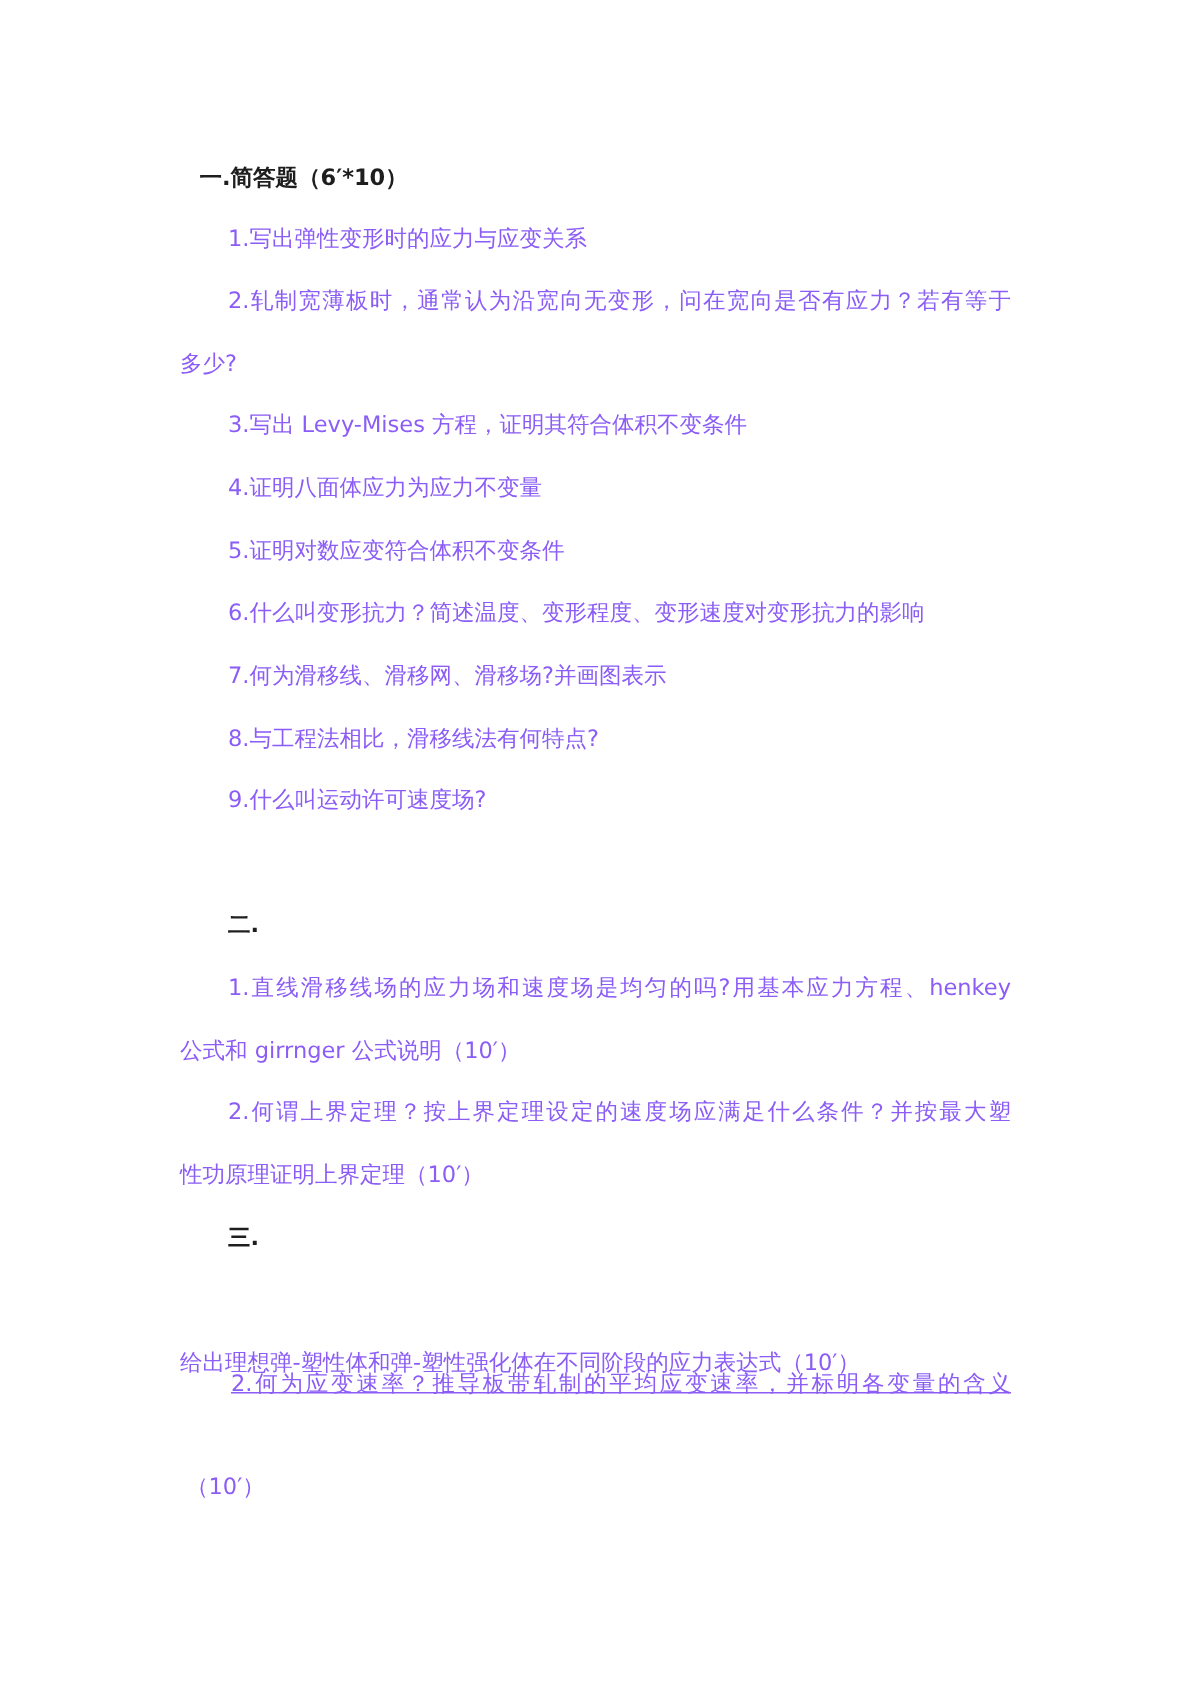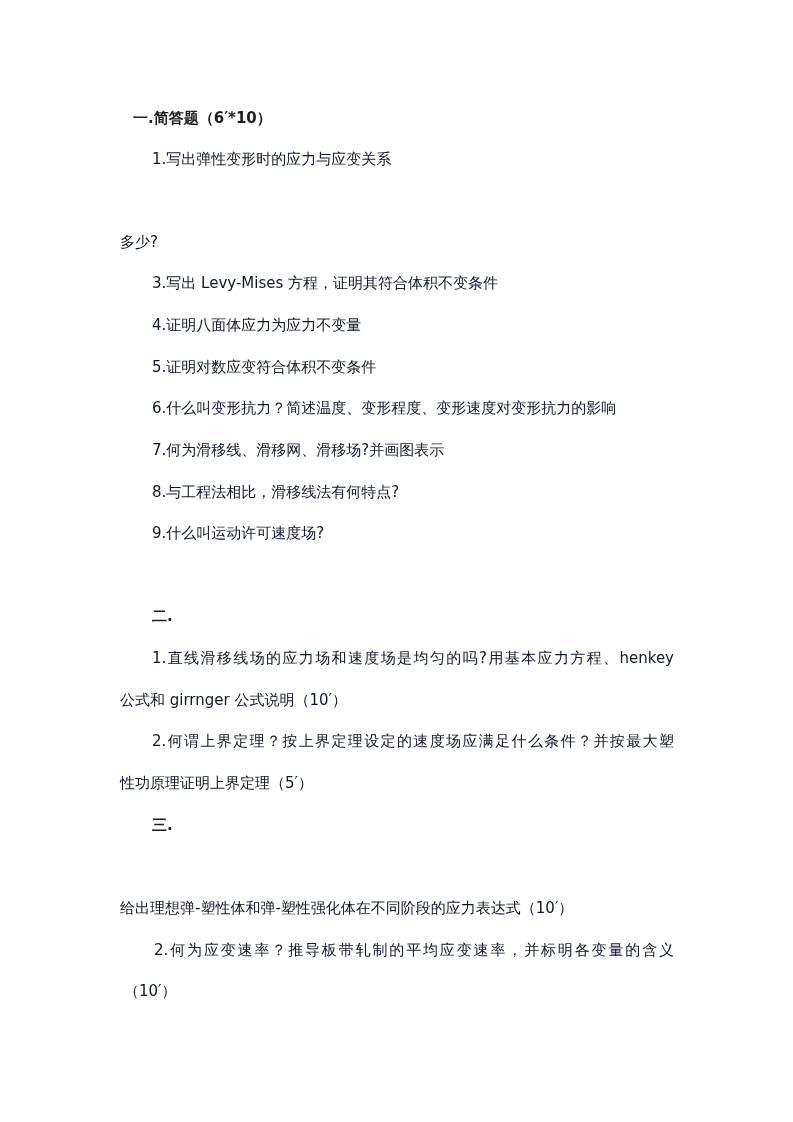--- a/index.html
+++ b/index.html
@@ -19,55 +19,56 @@
       position: absolute;
       left: 0; top: 0;
       width: 631px; height: 1122px;
       background: #ffffff;
     }
     .line {
       position: absolute;
       font-size: 15px;
       line-height: 20px;
       white-space: nowrap;
-      color: #0f172a;
+      color: #8b5cf6;
     }
     .heading {
       font-weight: bold;
       color: #1e1e1e;
     }
     .justify {
       width: 556px;
       text-align: justify;
       text-align-last: justify;
     }
   </style>
 </head>
 <body>
 
 <div class="page">
 
   <div class="line heading" style="left:133px; top:108px;">一.简答题（6′*10）</div>
 
   <div class="line" style="left:152px; top:149px;">1.写出弹性变形时的应力与应变关系</div>
+  <div class="line justify" style="left:152px; top:190px; width:522px;">2.轧制宽薄板时，通常认为沿宽向无变形，问在宽向是否有应力？若有等于</div>
   <div class="line" style="left:120px; top:232px;">多少?</div>
   <div class="line" style="left:152px; top:273px;">3.写出 Levy-Mises 方程，证明其符合体积不变条件</div>
   <div class="line" style="left:152px; top:315px;">4.证明八面体应力为应力不变量</div>
   <div class="line" style="left:152px; top:357px;">5.证明对数应变符合体积不变条件</div>
   <div class="line" style="left:152px; top:398px;">6.什么叫变形抗力？简述温度、变形程度、变形速度对变形抗力的影响</div>
   <div class="line" style="left:152px; top:440px;">7.何为滑移线、滑移网、滑移场?并画图表示</div>
   <div class="line" style="left:152px; top:482px;">8.与工程法相比，滑移线法有何特点?</div>
   <div class="line" style="left:152px; top:523px;">9.什么叫运动许可速度场?</div>
 
   <div class="line heading" style="left:152px; top:606px;">二.</div>
 
   <div class="line justify" style="left:152px; top:648px; width:522px;">1.直线滑移线场的应力场和速度场是均匀的吗?用基本应力方程、henkey</div>
   <div class="line" style="left:120px; top:690px;">公式和 girrnger 公式说明（10′）</div>
   <div class="line justify" style="left:152px; top:731px; width:522px;">2.何谓上界定理？按上界定理设定的速度场应满足什么条件？并按最大塑</div>
-  <div class="line" style="left:120px; top:773px;">性功原理证明上界定理（5′）</div>
+  <div class="line" style="left:120px; top:773px;">性功原理证明上界定理（10′）</div>
 
   <div class="line heading" style="left:152px; top:815px;">三.</div>
 
   <div class="line" style="left:120px; top:898px;">给出理想弹-塑性体和弹-塑性强化体在不同阶段的应力表达式（10′）</div>
-  <div class="line justify" style="left:154px; top:940px; width:520px;">2.何为应变速率？推导板带轧制的平均应变速率，并标明各变量的含义</div>
+  <div class="line justify" style="left:154px; top:912px; width:520px;text-decoration:underline;">2.何为应变速率？推导板带轧制的平均应变速率，并标明各变量的含义</div>
   <div class="line" style="left:124px; top:981px;">（10′）</div>
 
 </div>
 
 </body></html>

